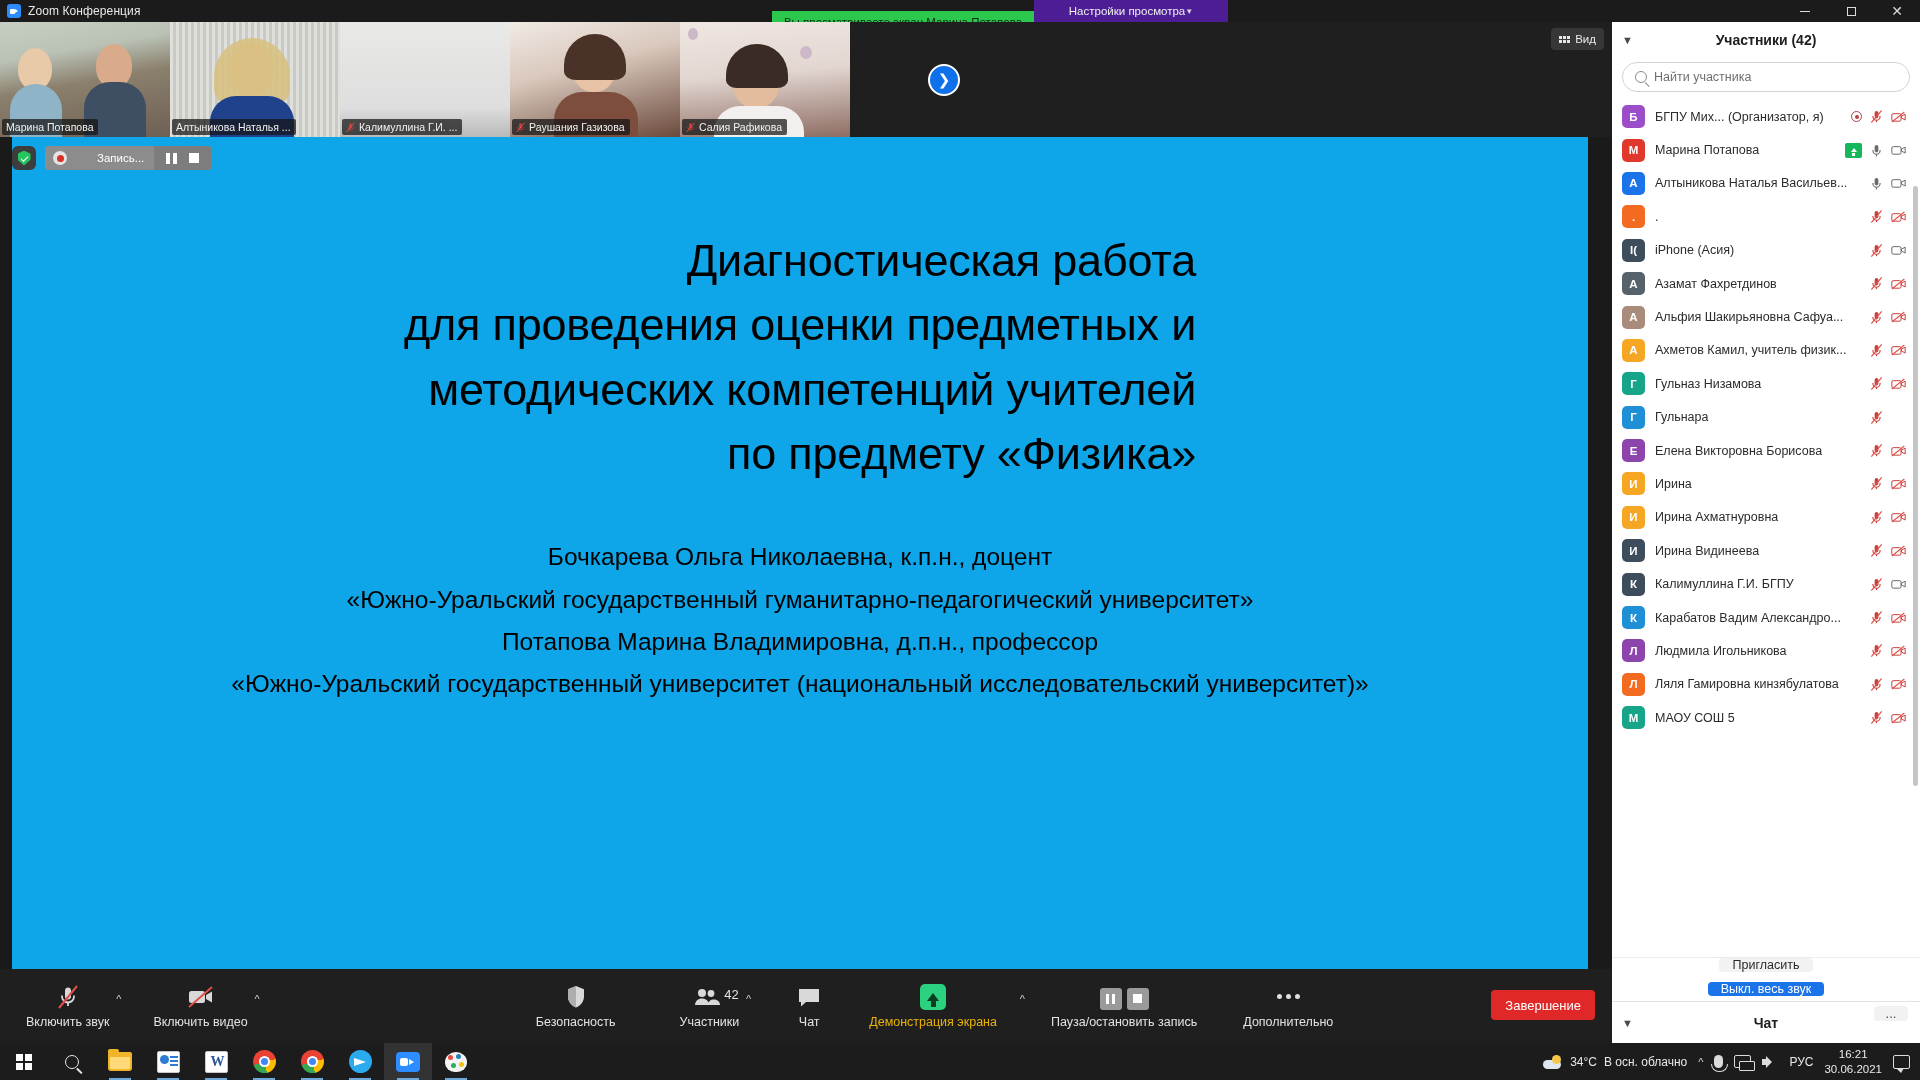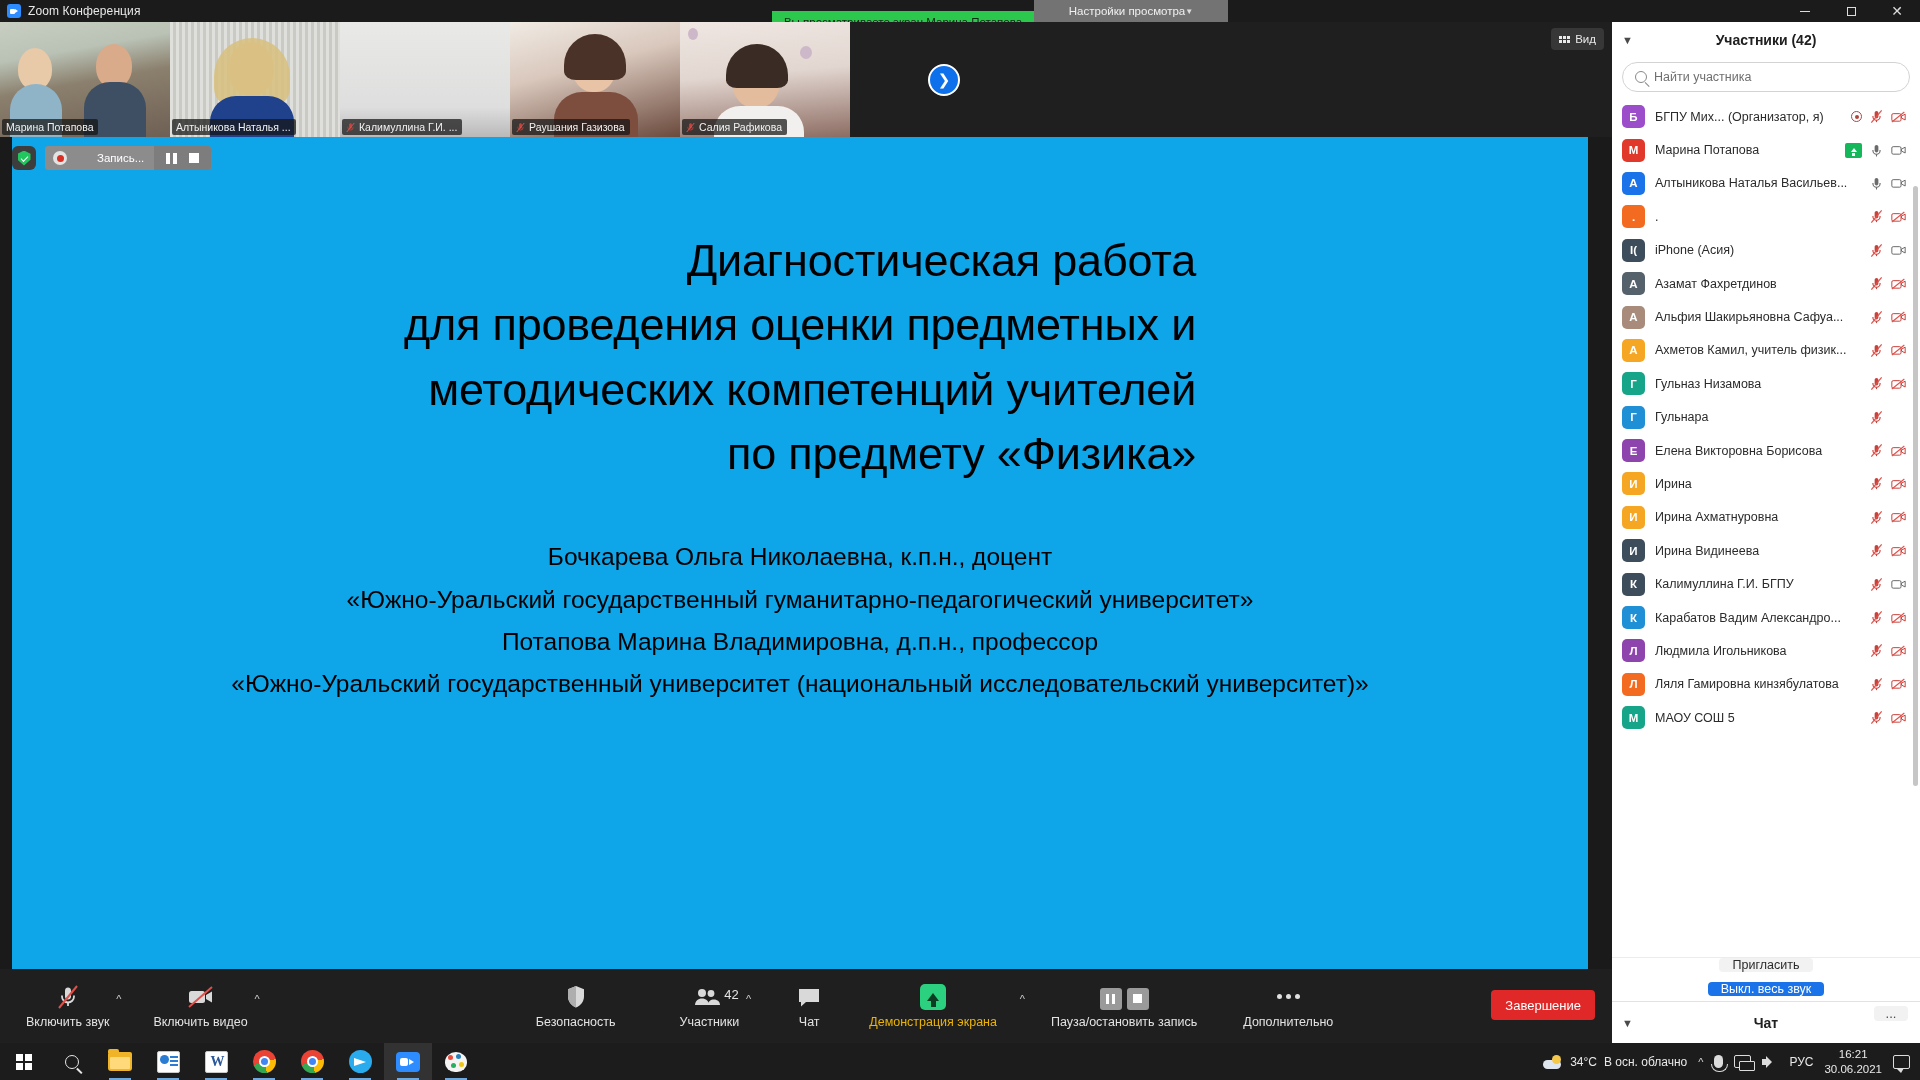--- a/index.html
+++ b/index.html
@@ -31,21 +31,21 @@
   }
   .tb-title { color: #e8e8e8; font-size: 12px; letter-spacing: .1px; }
 
   .tb-greenbar {
     position: absolute; left: 772px; top: 11px; height: 22px; width: 262px;
     background: #2cc84d; color: #0d2a12; font-size: 11.5px;
     display: flex; align-items: center; justify-content: center; font-weight: 400;
   }
   .tb-viewopts {
     position: absolute; left: 1034px; top: 0; height: 22px; width: 194px;
-    background: #737373; color: #f0f0f0; font-size: 11.5px;
+    background: #4c1d95; color: #f0f0f0; font-size: 11.5px;
     display: flex; align-items: center; justify-content: center; 
   }
   .tb-caret { font-size: 8px; opacity: .85; }
 
   .tb-winbtns {
     position: absolute; right: 0; top: 0; height: 22px; display: flex;
   }
   .tb-winbtn {
     width: 46px; height: 22px; display: flex; align-items: center; justify-content: center;
     color: #dcdcdc; font-size: 11px;

